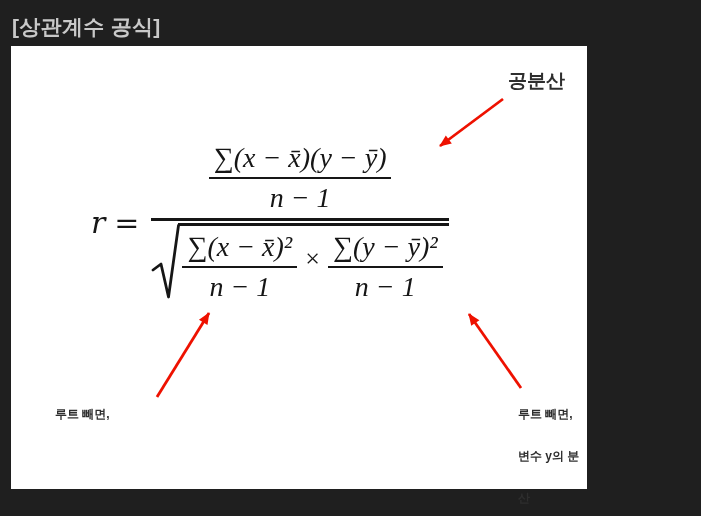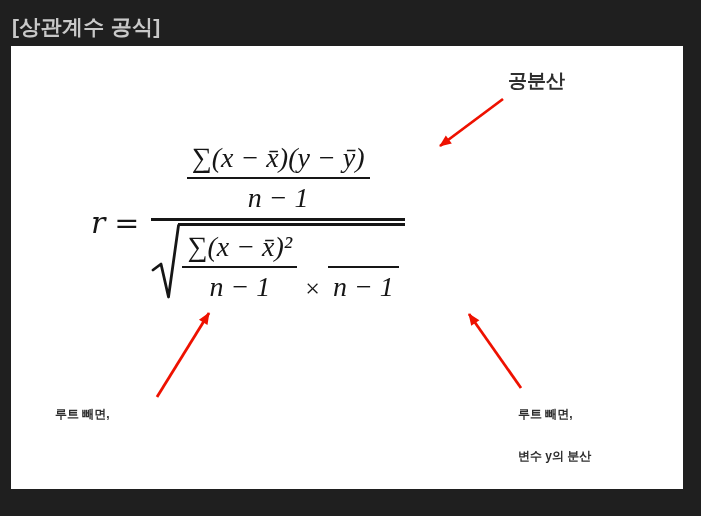--- a/index.html
+++ b/index.html
@@ -9,21 +9,21 @@
   *{margin:0;padding:0;box-sizing:border-box;}
   html,body{width:701px;height:516px;overflow:hidden;}
   body{background:var(--background);font-family:"Liberation Sans",sans-serif;position:relative;}
 
   .page-title{
     position:absolute;left:12px;top:13px;
     font-size:21px;font-weight:700;letter-spacing:.3px;color:var(--title-text);
   }
 
   .card{
-    position:absolute;left:11px;top:46px;width:672px;height:443px;
+    position:absolute;left:11px;top:46px;width:576px;height:443px;
     background:var(--card);
   }
 
   .arrows{position:absolute;left:0;top:0;width:672px;height:443px;pointer-events:none;}
   .arrows line{stroke:var(--arrow);stroke-width:2.8px;}
 
   .label{position:absolute;color:var(--label-text);font-weight:700;}
   .label-covariance{left:497px;top:22px;font-size:19px;}
   .label-bottom{font-size:12px;line-height:42px;}
   .label-bl{left:44px;top:347px;}
@@ -38,21 +38,21 @@
   }
   .lhs{display:inline-flex;align-items:center;font-size:30px;margin-right:12px;}
   .lhs .eq{font-style:normal;margin-left:9px;}
   .vfrac{display:inline-flex;flex-direction:column;align-items:center;font-family:Liberation Serif, serif;}
   .vfrac .num,.vfrac .den{padding:1px 5px;white-space:nowrap;line-height:1.15;}
   .fbar{align-self:stretch;height:2px;background:var(--formula-text);margin:2px 0;}
   .fbar.mainbar{height:2.5px;margin:3px 0 2px;}
   .sqrt{display:inline-flex;align-items:flex-start;}
   .radical-svg{flex:0 0 auto;display:block;}
   .radicand{
-    display:inline-flex;align-items:flex-end;
+    display:inline-flex;align-items:flex-start;
     border-top:3px solid var(--formula-text);
     margin-left:-3px;padding:4px 6px 0 4px;
   }
   .times{font-style:normal;font-size:26px;margin:14px 8px 0;}
 </style>
 </head>
 <body>
 
 <div class="page-title">[상관계수 공식]</div>
 
@@ -92,20 +92,21 @@
           <path d="M2 47 L10 41 L17.5 74 L27.5 2.5" fill="none" stroke="#161616" stroke-width="2.8" stroke-linejoin="round" stroke-linecap="round"></path>
         </svg>
         <span class="radicand">
           <span class="vfrac">
             <span class="num">∑(x − x̄)²</span>
             <span class="fbar"></span>
             <span class="den">n − 1</span>
           </span>
           <span class="times">×</span>
           <span class="vfrac">
+            <span class="num">∑(y − ȳ)²</span>
             <span class="fbar"></span>
             <span class="den">n − 1</span>
           </span>
         </span>
       </span>
     </span>
   </div>
 
   <div class="label label-bottom label-bl">
     <div>루트 빼면,</div>

